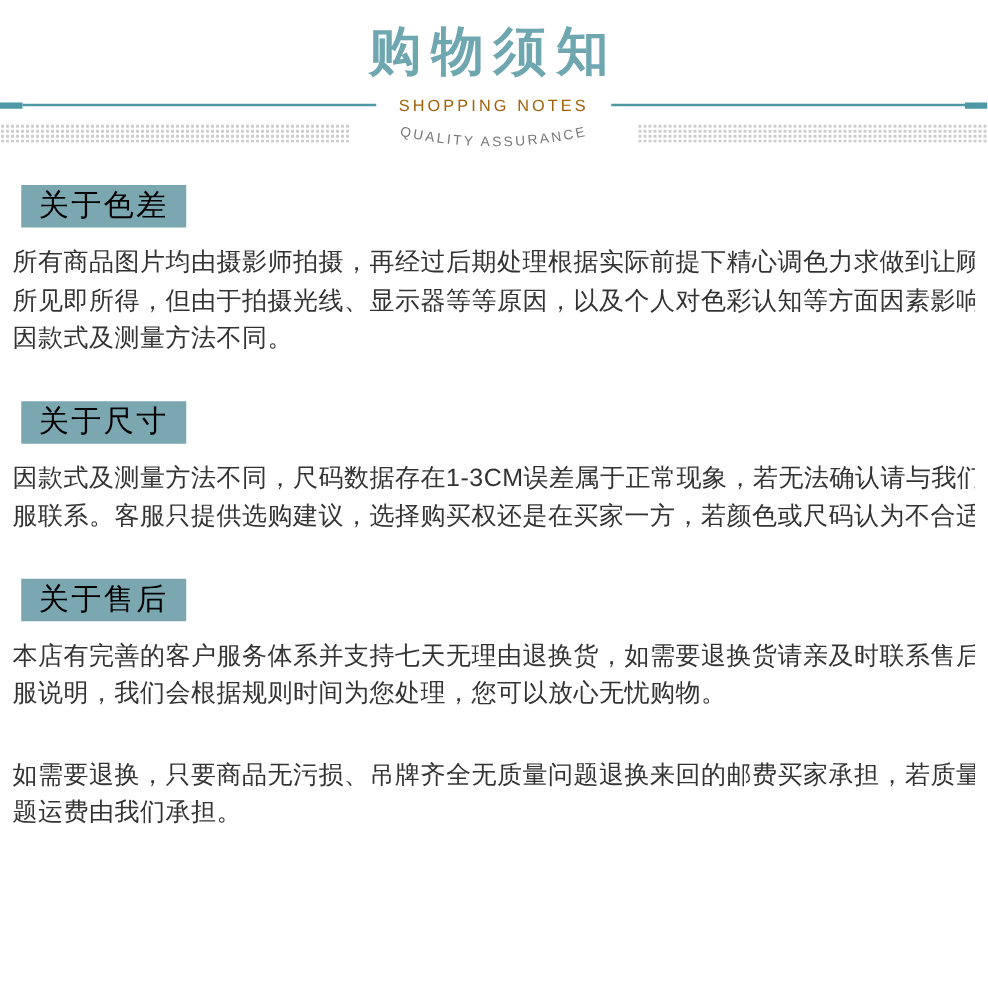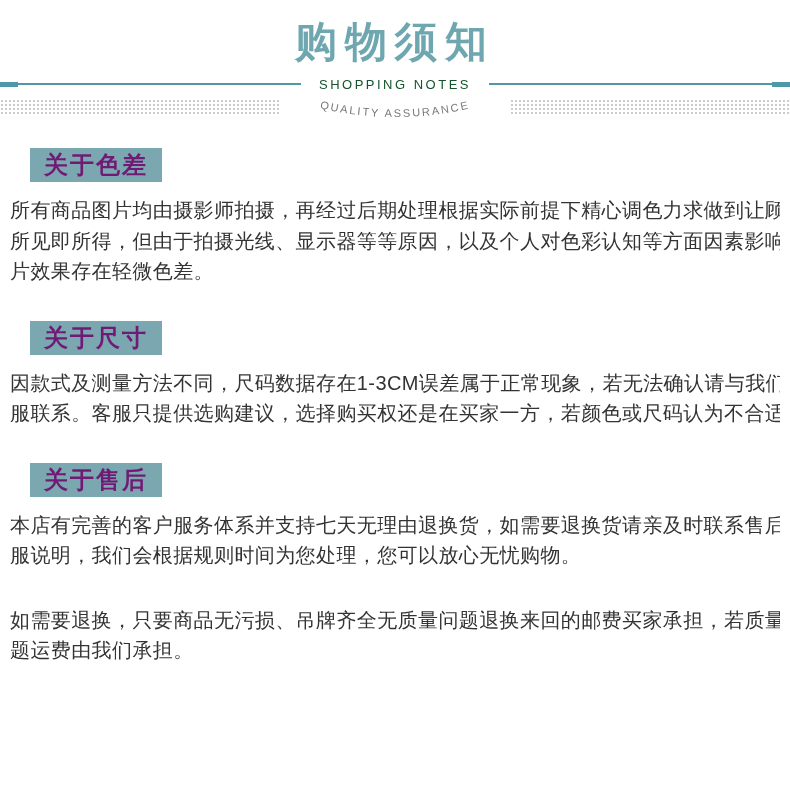--- a/index.html
+++ b/index.html
@@ -26,21 +26,21 @@
     display:flex;align-items:center;
     height:20px;
   }
   .line-wrap{flex:1;display:flex;align-items:center;}
   .line-thick{width:18px;height:5px;background:#4f98a5;}
   .line-thin{flex:1;height:2px;background:#4f98a5;}
   .subtitle-text{
     padding:0 18px;
     font-size:13px;
     letter-spacing:2.5px;
-    color:#14532d;
+    color:#a16207;
     white-space:nowrap;
   }
   .tagline-row{position:relative;height:42px;}
   .dots{
     position:absolute;top:5px;height:15px;
     width:calc(50% - 115px);
     background-image:radial-gradient(circle,#cccccc 1.1px,transparent 1.3px);
     background-size:4px 4px;
   }
   .dots-left{left:0;}
@@ -56,24 +56,24 @@
     letter-spacing:2px;
     fill:#777777;
   }
 
   
   .content{padding:0 10px;}
   .section{margin-top:34px;}
   .section.first{margin-top:12px;}
   .section-title{
     display:inline-block;
-    margin-left:20px;
+    margin-left:7px;
     background:#7ba7b1;
-    color:#701a75;
-    font-weight:bold;
+    color:#000000;
+    font-weight:normal;
     font-size:24px;
     line-height:34px;
     height:34px;
     padding:0 14px;
     letter-spacing:2px;
   }
   .section-body{
     margin-top:13px;
     font-size:20px;
     line-height:30.5px;
@@ -114,21 +114,21 @@
     </div>
   </div>
 
   <div class="content">
 
     <div class="section first">
       <div class="section-title">关于色差</div>
       <div class="section-body">
         <div class="body-line">所有商品图片均由摄影师拍摄，再经过后期处理根据实际前提下精心调色力求做到让顾客</div>
         <div class="body-line">所见即所得，但由于拍摄光线、显示器等等原因，以及个人对色彩认知等方面因素影响图</div>
-        <div class="body-line">片效果存在轻微色差。</div>
+        <div class="body-line">因款式及测量方法不同。</div>
       </div>
     </div>
 
     <div class="section">
       <div class="section-title">关于尺寸</div>
       <div class="section-body">
         <div class="body-line">因款式及测量方法不同，尺码数据存在1-3CM误差属于正常现象，若无法确认请与我们客</div>
         <div class="body-line">服联系。客服只提供选购建议，选择购买权还是在买家一方，若颜色或尺码认为不合适，</div>
       </div>
     </div>

